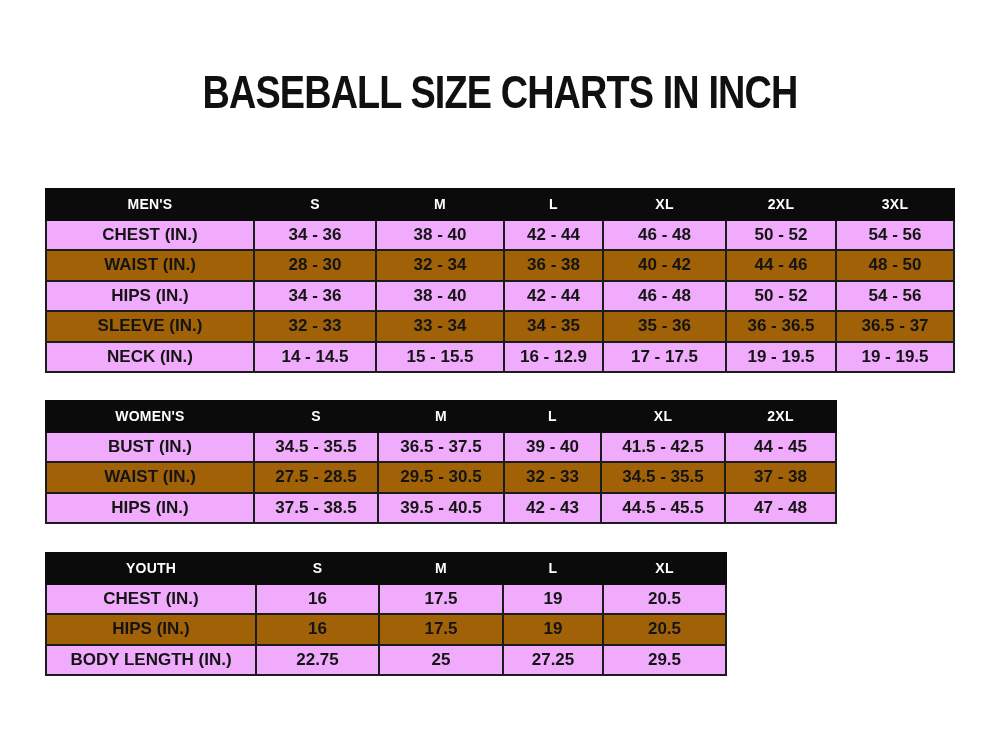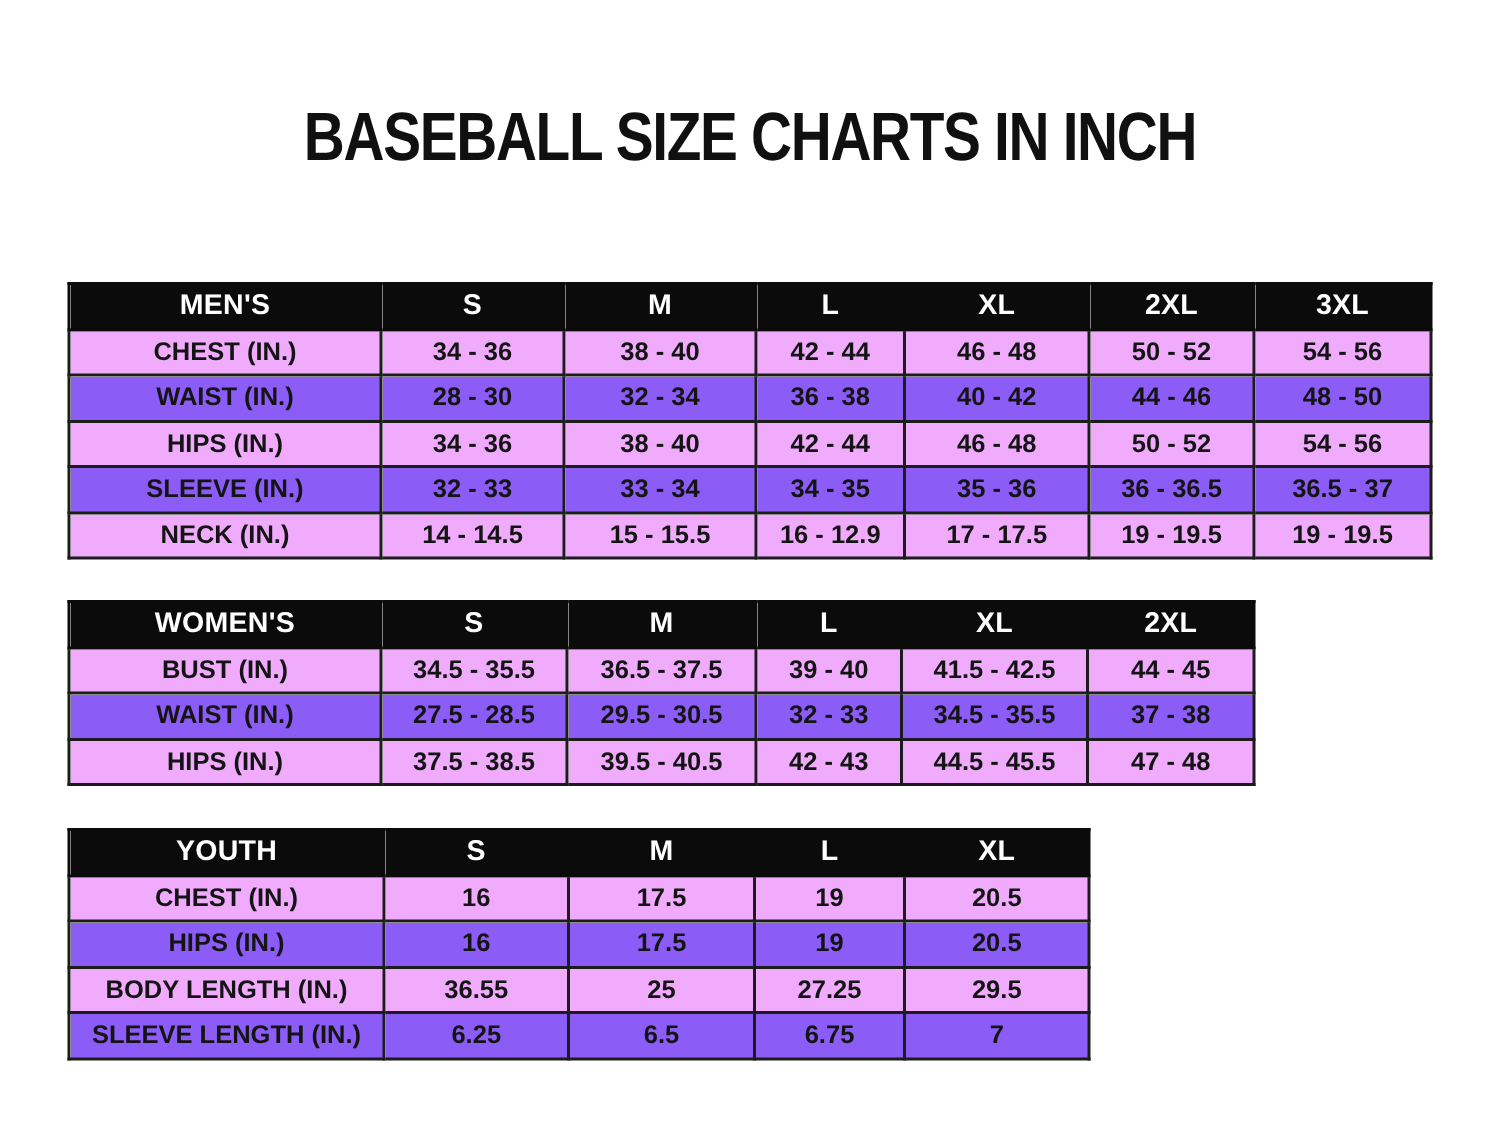--- a/index.html
+++ b/index.html
@@ -32,25 +32,25 @@
     padding:0 2px;
     font-weight:700;
     font-size:17px;
     color:#141414;
     white-space:nowrap;
     overflow:hidden;
   }
   table.size-table tr.head th{
     background:#0b0b0b;
     color:#ffffff;
-    font-size:19px;
+    font-size:14px;
     letter-spacing:0.2px;
     border-color:#0b0b0b;
   }
-  table.size-table tr.shaded td{background:#8b5cf6;}
+  table.size-table tr.shaded td{background:#a16207;}
   table.size-table tr.plain td{background:#f0abfc;}
   .t-mens{left:45px;top:188px;width:908px;}
   .t-womens{left:45px;top:400px;width:790px;border-radius:15px;}
   .t-youth{left:45px;top:552px;width:680px;border-radius:12px;}
 </style>
 </head>
 <body>
 
 <div class="page-title">BASEBALL SIZE CHARTS IN INCH</div>
 
@@ -192,26 +192,19 @@
   </tr>
   <tr class="shaded">
     <td>HIPS (IN.)</td>
     <td>16</td>
     <td>17.5</td>
     <td>19</td>
     <td>20.5</td>
   </tr>
   <tr class="plain">
     <td>BODY LENGTH (IN.)</td>
-    <td>36.55</td>
+    <td>22.75</td>
     <td>25</td>
     <td>27.25</td>
     <td>29.5</td>
   </tr>
-  <tr class="shaded">
-    <td>SLEEVE LENGTH (IN.)</td>
-    <td>6.25</td>
-    <td>6.5</td>
-    <td>6.75</td>
-    <td>7</td>
-  </tr>
 </tbody>
   </table>
 
 </body></html>

